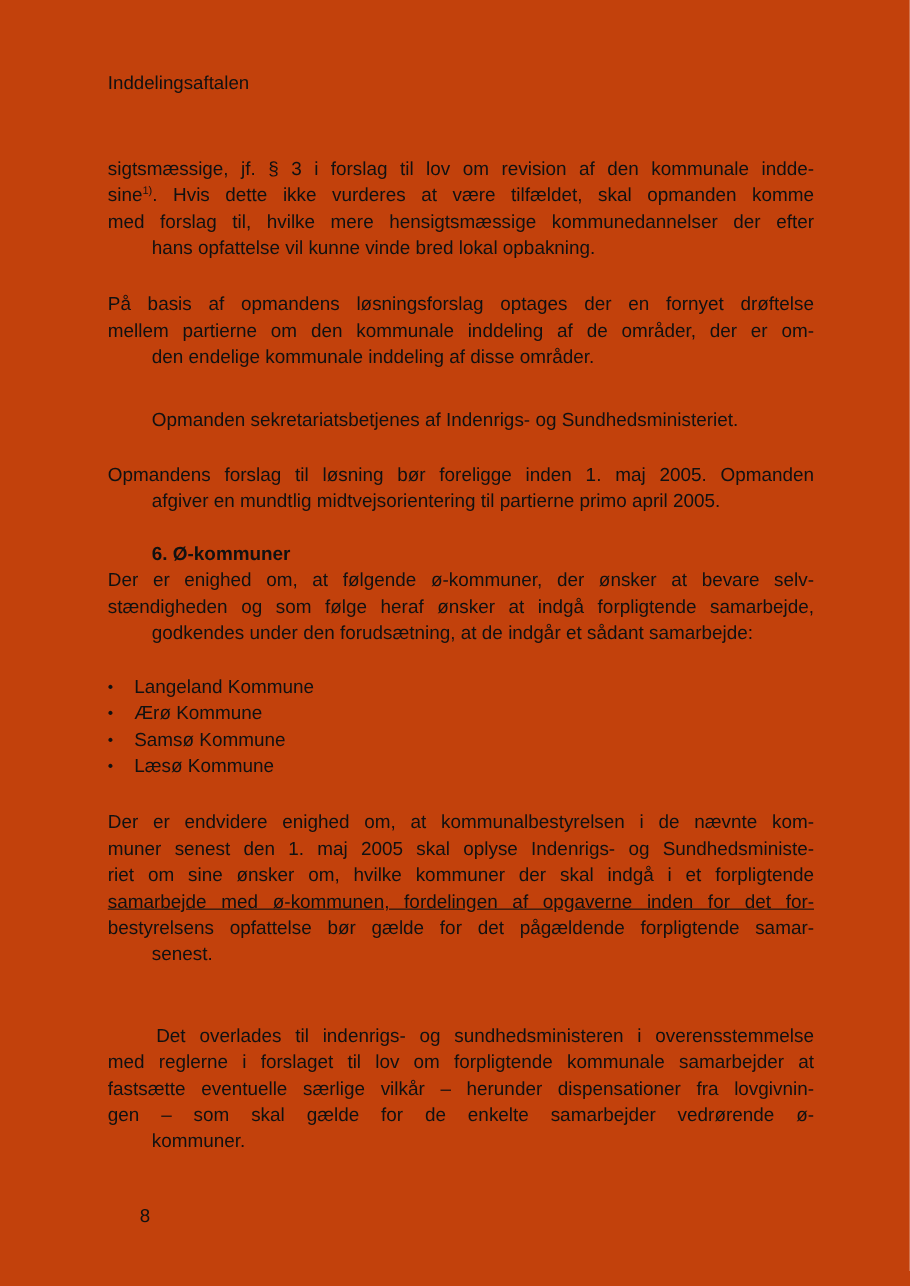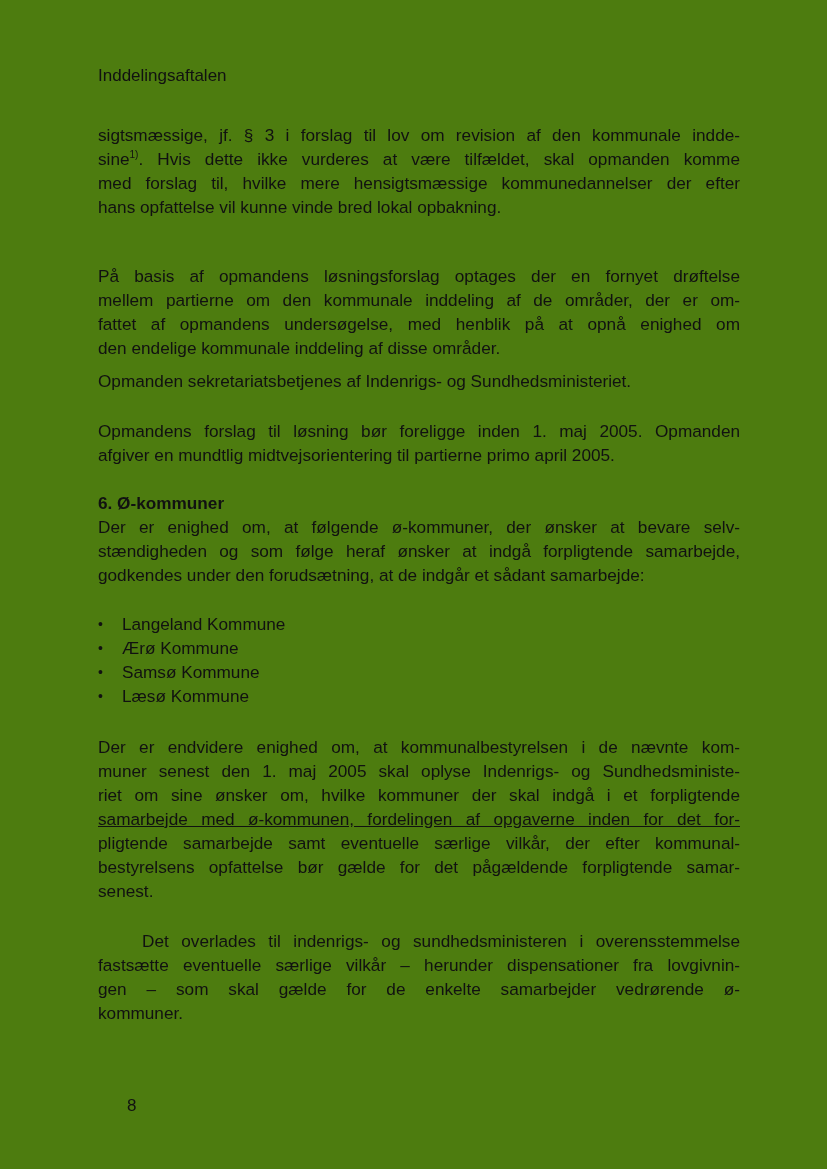--- a/index.html
+++ b/index.html
@@ -1,47 +1,46 @@
 <!DOCTYPE html>
 <html><head>
 <meta charset="utf-8">
 <style>
   html, body { margin: 0; padding: 0; background: #ffffff; }
   body { width: 827px; height: 1169px; position: relative; overflow: hidden;
          font-family: "Liberation Sans", sans-serif; color: #111; }
-  .page { position: absolute; left: 0; top: 0; width: 827px; height: 1169px; background: #4d7c0f; }
+  .page { position: absolute; left: 0; top: 0; width: 827px; height: 1169px; background: #c2410c; }
   .running-header { position: absolute; left: 98px; top: 66px; font-size: 17px; }
   .block { position: absolute; left: 98px; width: 642px; font-size: 17.2px; line-height: 24px; }
   .line { display: block; height: 24px; white-space: nowrap; text-align: justify; text-align-last: justify; }
-  .line.last { text-align-last: left; }
+  .line.last { text-align-last: left; margin-left: 40px; }
   .heading { font-weight: bold; }
   sup { font-size: 10px; line-height: 0; vertical-align: 7px; }
   .bullets { position: absolute; left: 98px; font-size: 17.2px; line-height: 24px; }
   .bullet { display: flex; height: 24px; align-items: center; }
   .bullet-dot { width: 24px; font-size: 14px; }
   .page-number { position: absolute; left: 127px; top: 1096px; font-size: 17px; }
 </style>
 </head>
 <body>
 
 <div class="page">
 
   <div class="running-header">Inddelingsaftalen</div>
 
-  <div class="block" style="top:123px;">
+  <div class="block" style="top:141px;">
     <span class="line" style="word-spacing: 0px;">sigtsmæssige, jf. § 3 i forslag til lov om revision af den kommunale indde-</span>
     <span class="line" style="word-spacing: 0px;"><span>sine</span><sup>1)</sup><span>. Hvis dette ikke vurderes at være tilfældet, skal opmanden komme</span></span>
     <span class="line" style="word-spacing: 0px;">med forslag til, hvilke mere hensigtsmæssige kommunedannelser der efter</span>
     <span class="line last">hans opfattelse vil kunne vinde bred lokal opbakning.</span>
   </div>
 
   <div class="block" style="top:264px;">
     <span class="line" style="word-spacing: 0px;">På basis af opmandens løsningsforslag optages der en fornyet drøftelse</span>
     <span class="line" style="word-spacing: 0px;">mellem partierne om den kommunale inddeling af de områder, der er om-</span>
-    <span class="line" style="word-spacing: 0px;">fattet af opmandens undersøgelse, med henblik på at opnå enighed om</span>
     <span class="line last">den endelige kommunale inddeling af disse områder.</span>
   </div>
 
   <div class="block" style="top:369px;">
     <span class="line last">Opmanden sekretariatsbetjenes af Indenrigs- og Sundhedsministeriet.</span>
   </div>
 
   <div class="block" style="top:419px;">
     <span class="line" style="word-spacing: 0px;">Opmandens forslag til løsning bør foreligge inden 1. maj 2005. Opmanden</span>
     <span class="line last">afgiver en mundtlig midtvejsorientering til partierne primo april 2005.</span>
@@ -71,27 +70,27 @@
       <span class="bullet-dot">•</span>
       <span>Læsø Kommune</span>
     </div>
   </div>
 
   <div class="block" style="top:735px;">
     <span class="line" style="word-spacing: 0px;">Der er endvidere enighed om, at kommunalbestyrelsen i de nævnte kom-</span>
     <span class="line" style="word-spacing: 0px;">muner senest den 1. maj 2005 skal oplyse Indenrigs- og Sundhedsministe-</span>
     <span class="line" style="word-spacing: 0px;">riet om sine ønsker om, hvilke kommuner der skal indgå i et forpligtende</span>
     <span class="line" style="word-spacing: 0px; text-decoration: underline;">samarbejde med ø-kommunen, fordelingen af opgaverne inden for det for-</span>
-    <span class="line" style="word-spacing: 0px;">pligtende samarbejde samt eventuelle særlige vilkår, der efter kommunal-</span>
     <span class="line" style="word-spacing: 0px;">bestyrelsens opfattelse bør gælde for det pågældende forpligtende samar-</span>
     <span class="line last">senest.</span>
   </div>
 
   <div class="block" style="top:929px;">
     <span class="line" style="word-spacing: 0px; margin-left: 44px;">Det overlades til indenrigs- og sundhedsministeren i overensstemmelse</span>
+    <span class="line" style="word-spacing: 0px;">med reglerne i forslaget til lov om forpligtende kommunale samarbejder at</span>
     <span class="line" style="word-spacing: 0px;">fastsætte eventuelle særlige vilkår – herunder dispensationer fra lovgivnin-</span>
     <span class="line" style="word-spacing: 0px;">gen – som skal gælde for de enkelte samarbejder vedrørende ø-</span>
     <span class="line last">kommuner.</span>
   </div>
 
   <div class="page-number">8</div>
 
 </div>
 
 </body></html>

